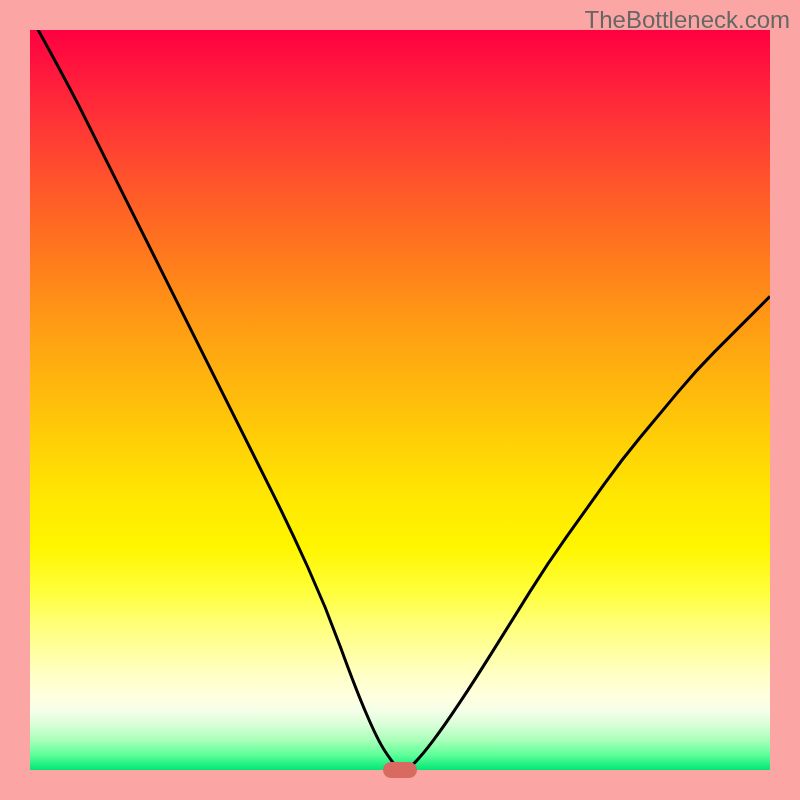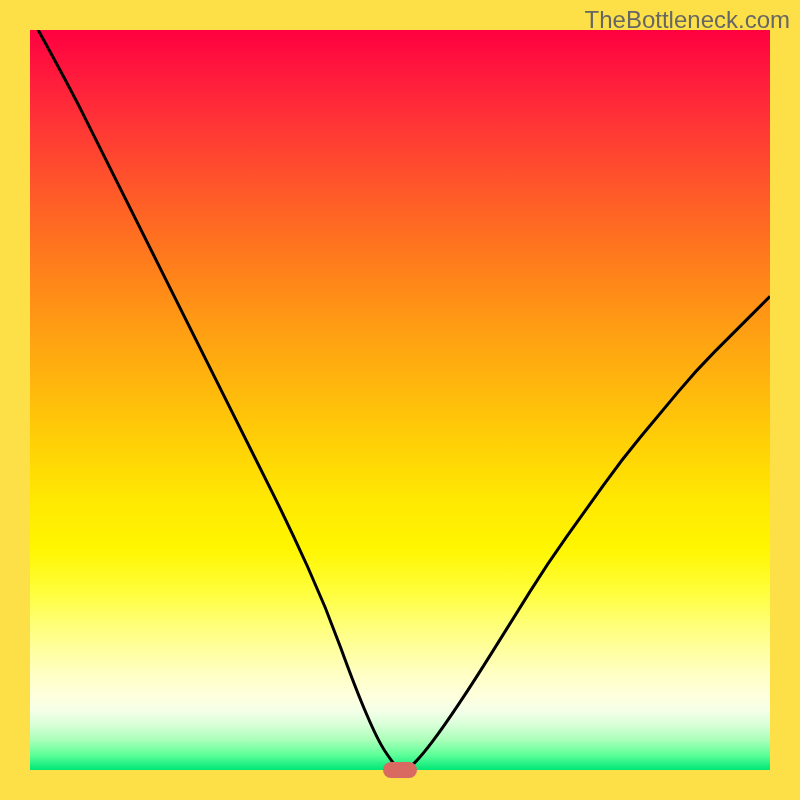--- a/index.html
+++ b/index.html
@@ -8,21 +8,21 @@
     width: 800px;
     height: 800px;
     overflow: hidden;
     background: #000;
     font-family: Arial, Helvetica, sans-serif;
   }
   .frame {
     position: relative;
     width: 800px;
     height: 800px;
-    background: #fde047;
+    background: #fca5a5;
   }
   .watermark {
     position: absolute;
     top: 6px;
     right: 10px;
     color: #666;
     font-size: 24px;
     font-weight: 500;
     z-index: 10;
   }

